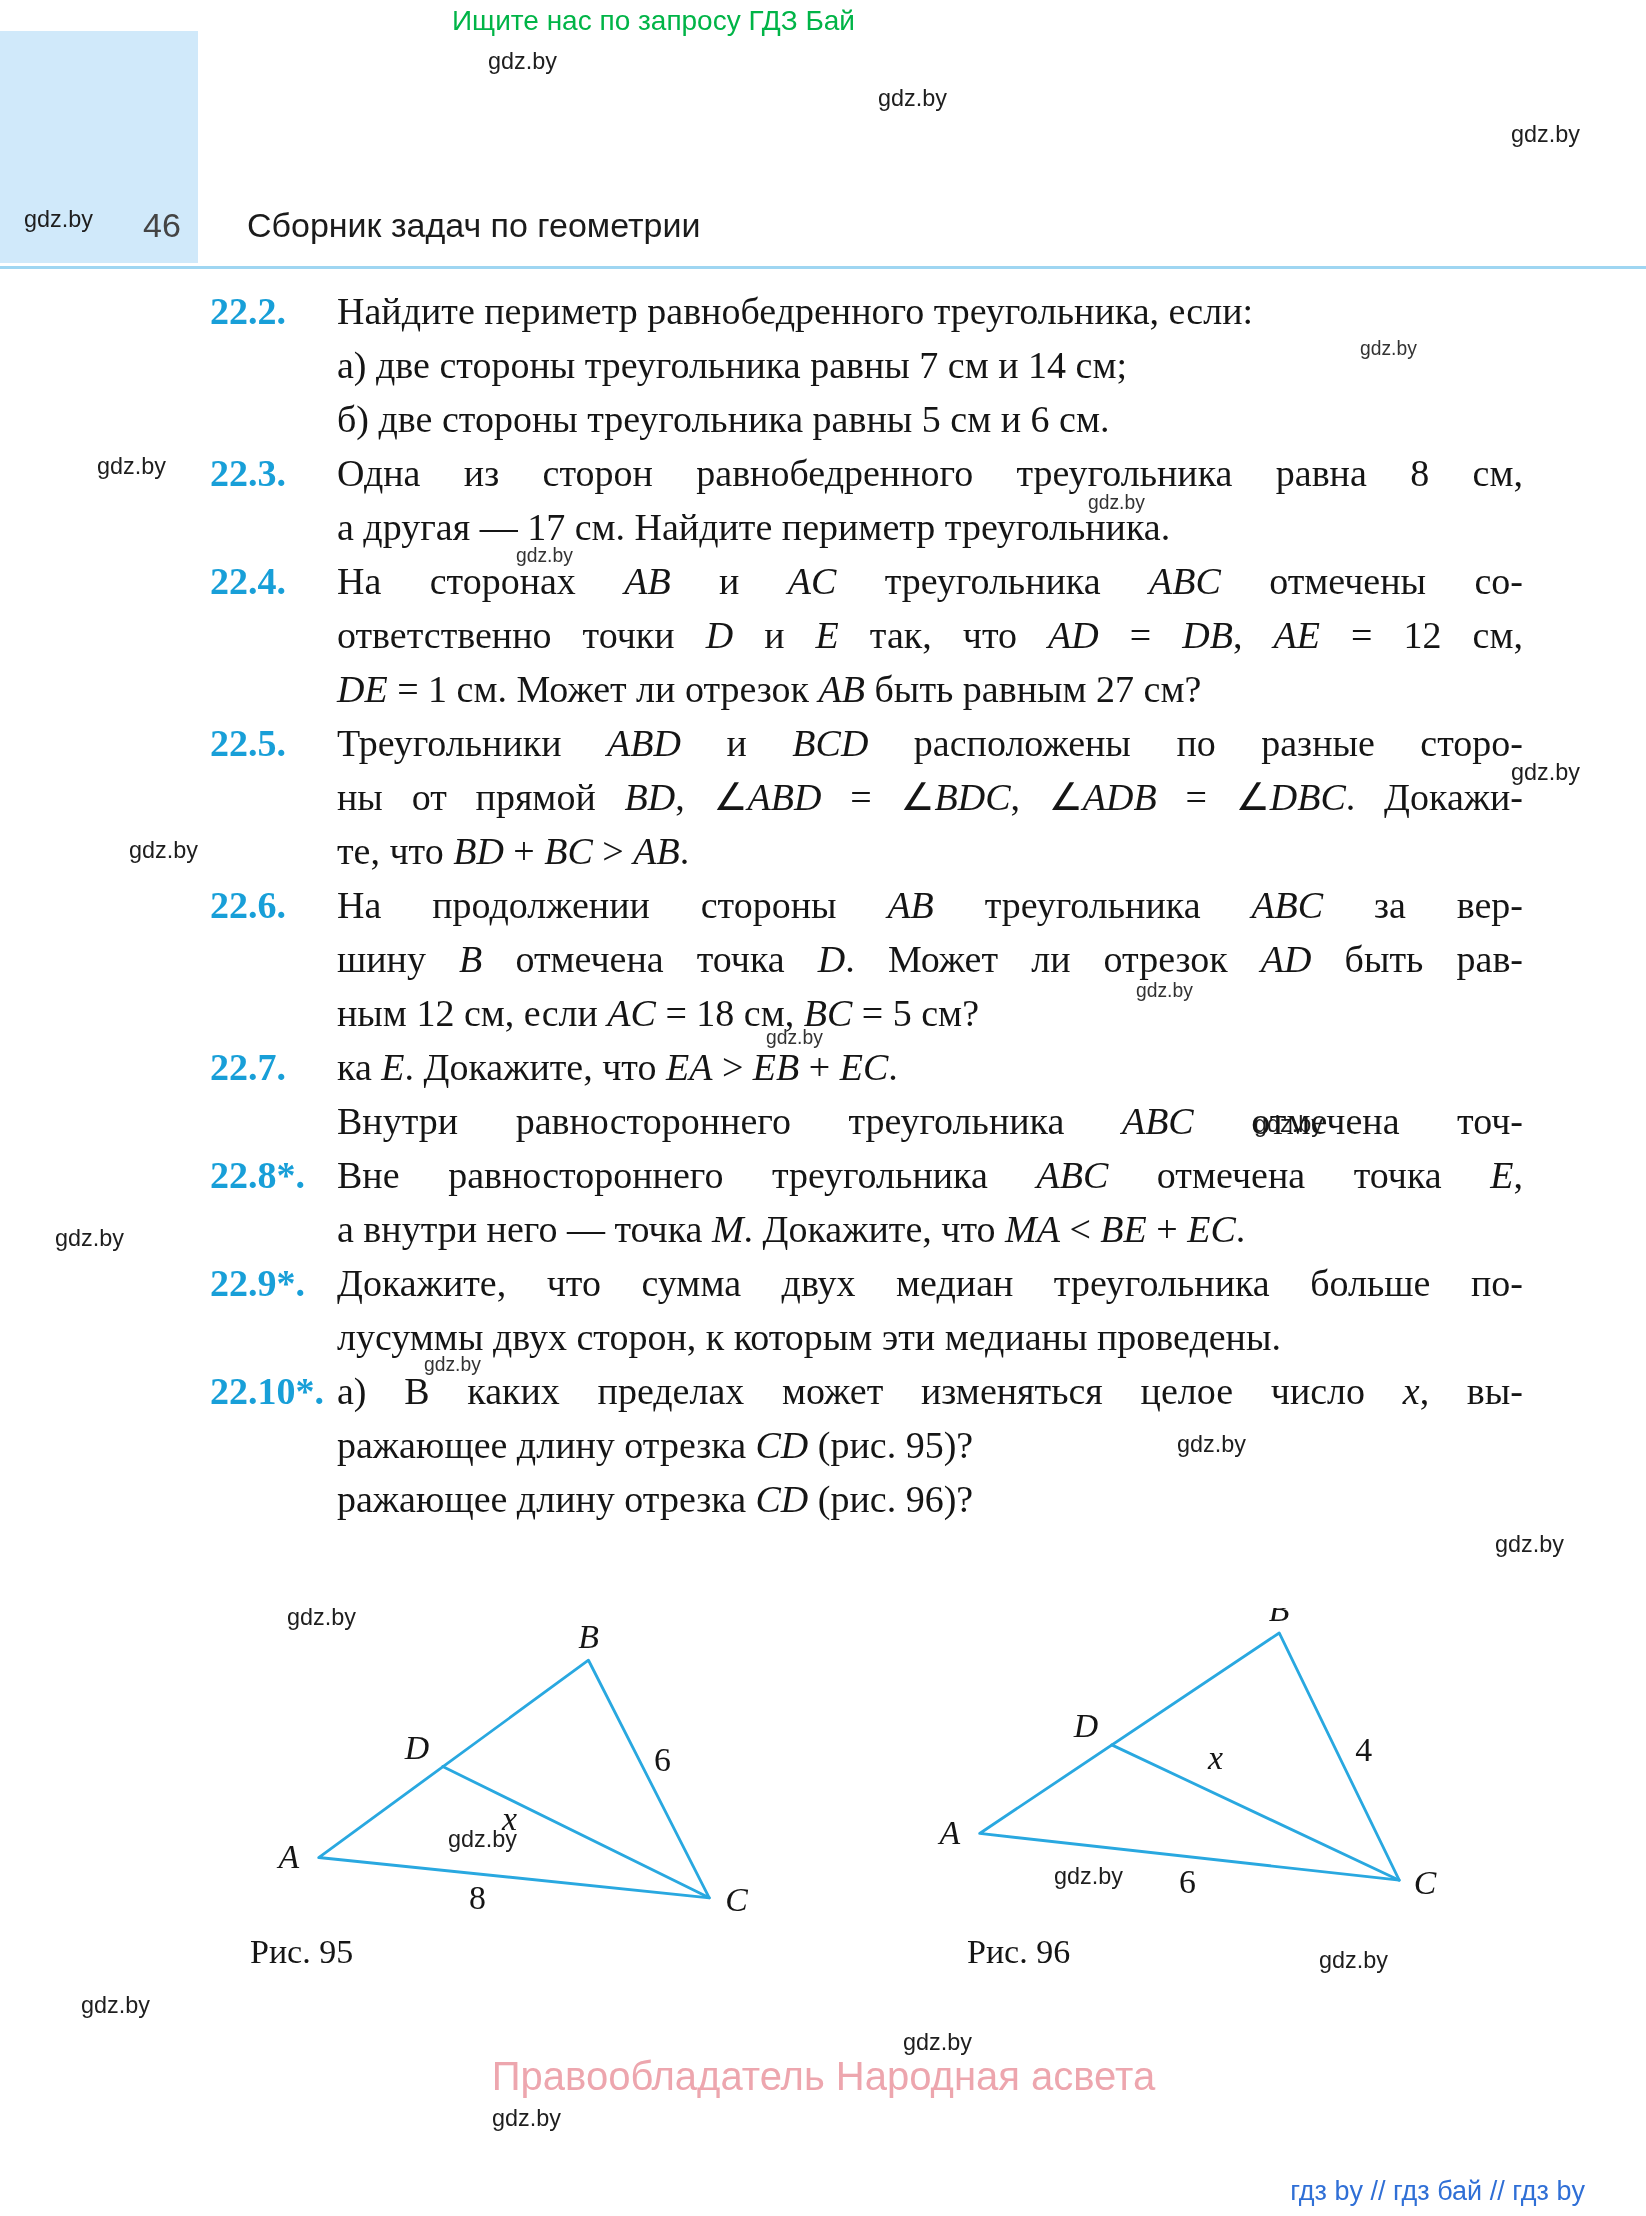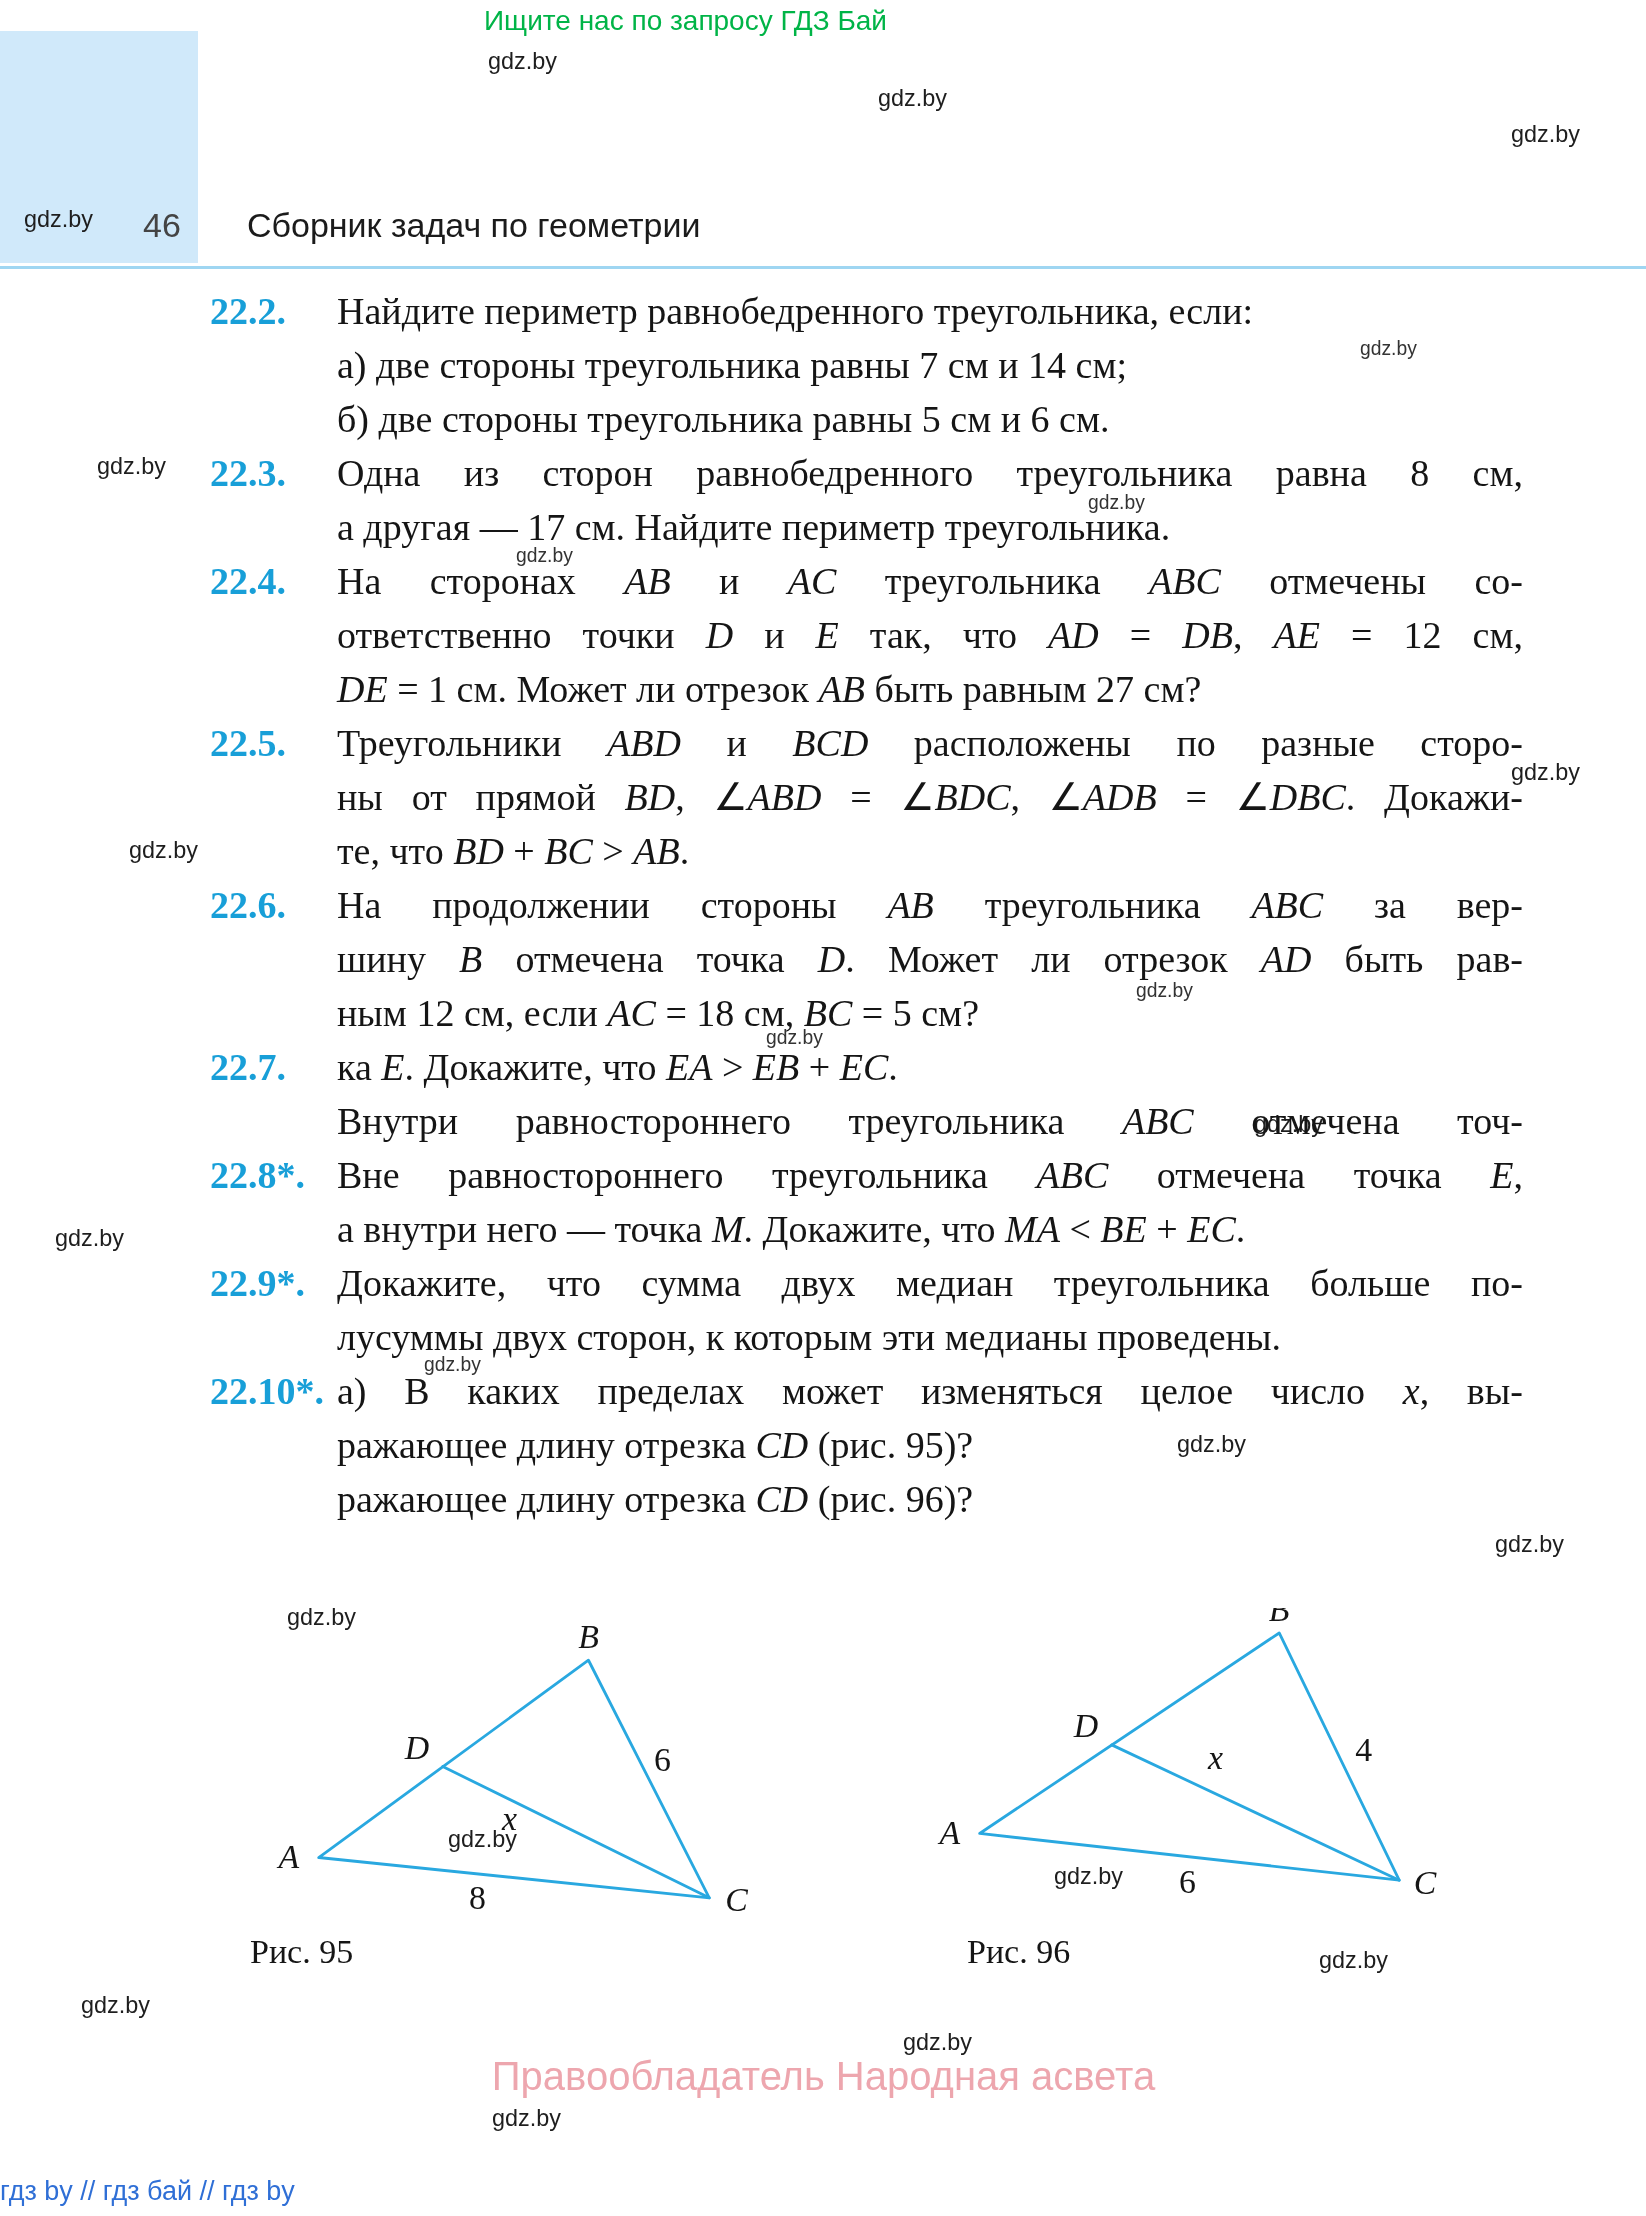--- a/index.html
+++ b/index.html
@@ -2,21 +2,21 @@
 <html style="font-size:13px"><head>
 <meta charset="utf-8">
 <style>
   html,body{margin:0;padding:0;}
   body{
     width:1647px;height:2216px;position:relative;background:#ffffff;
     font-family:"Liberation Serif", serif;color:#151515;overflow:hidden;
   }
   .banner{
     position:absolute;top:4.8px;left:0;width:1307px;text-align:center;
-    font-family:"Liberation Sans", sans-serif;font-size:28px;color:#00b447;margin-left:32px;
+    font-family:"Liberation Sans", sans-serif;font-size:28px;color:#00b447;
   }
   .corner-block{position:absolute;left:0;top:31px;width:198px;height:232px;background:#d0e9fa;}
   .header-rule{position:absolute;left:0;top:266px;width:1647px;height:3.2px;background:#9fd6f2;}
   .page-number{
     position:absolute;left:143px;top:206px;font-family:"Liberation Sans", sans-serif;
     font-size:34px;color:#444;
   }
   .page-title{
     position:absolute;left:247px;top:206px;font-family:"Liberation Sans", sans-serif;
     font-size:34px;color:#1b1b1b;
@@ -39,21 +39,21 @@
   .fig-num{font-family:"Liberation Serif", serif;font-size:42px;fill:#151515;}
   .fig-caption{
     position:absolute;font-size:34px;color:#151515;
     font-family:"Liberation Serif", serif;
   }
   .footer-copyright{
     position:absolute;top:2054px;left:0;width:1647px;text-align:center;
     font-family:"Liberation Sans", sans-serif;font-size:40px;color:#eda6ae;
   }
   .footer-links{
-    position:absolute;top:2176px;left:0;width:1585px;text-align:left;
+    position:absolute;top:2176px;left:0;width:1585px;text-align:right;
     font-family:"Liberation Sans", sans-serif;font-size:27px;color:#2f6fd6;cursor:pointer;
   }
 </style>
 </head>
 <body>
 
 <div>
 
   <div class="banner">Ищите нас по запросу ГДЗ Бай</div>
 

